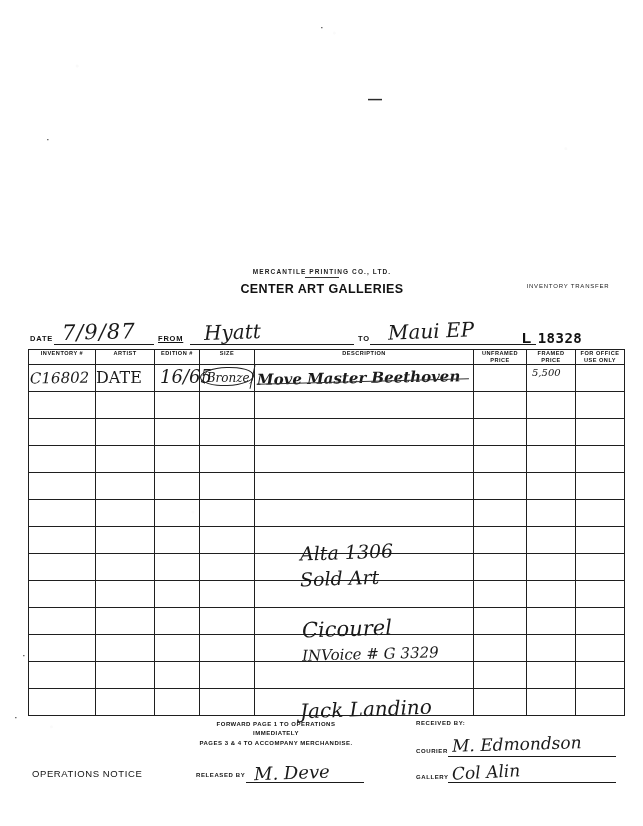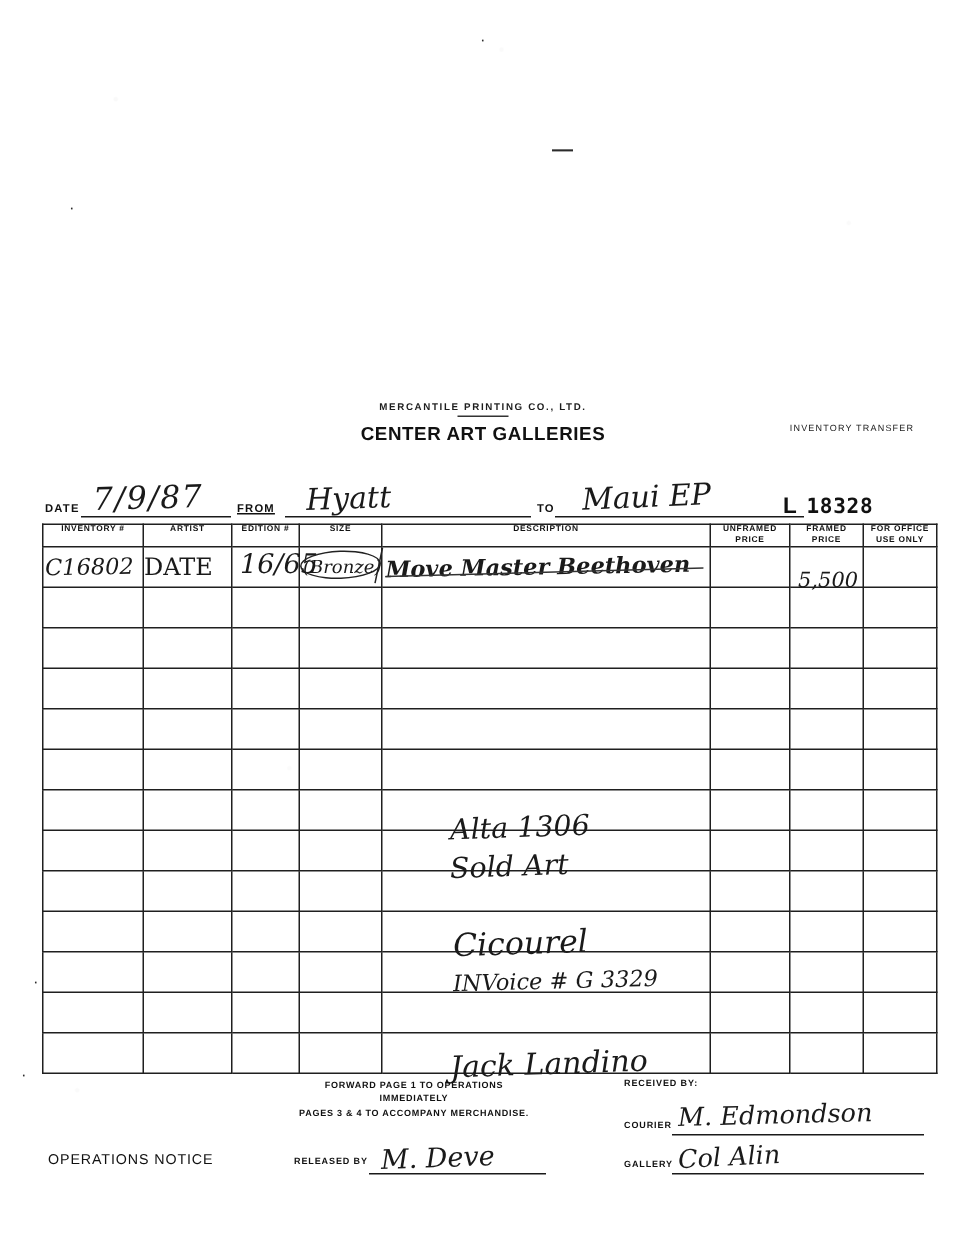--- a/index.html
+++ b/index.html
@@ -217,23 +217,23 @@
     position: absolute;
     left: 2px; top: 6px;
   }
   .h-desc1 {
     font-size: 15px;
     position: absolute;
     left: 2px; top: 4px;
     transform: rotate(-1deg);
   }
   .h-framed {
-    font-size: 14px;
-    position: absolute;
-    left: 5px; top: 14px;
+    font-size: 10px;
+    position: absolute;
+    left: 5px; top: 2px;
   }
   .oval {
     position: absolute;
     left: 0px; top: 2px;
     width: 52px; height: 17px;
     border: 1px solid #222;
     border-radius: 50%/50%;
     transform: rotate(-2deg);
   }
   .slash {

